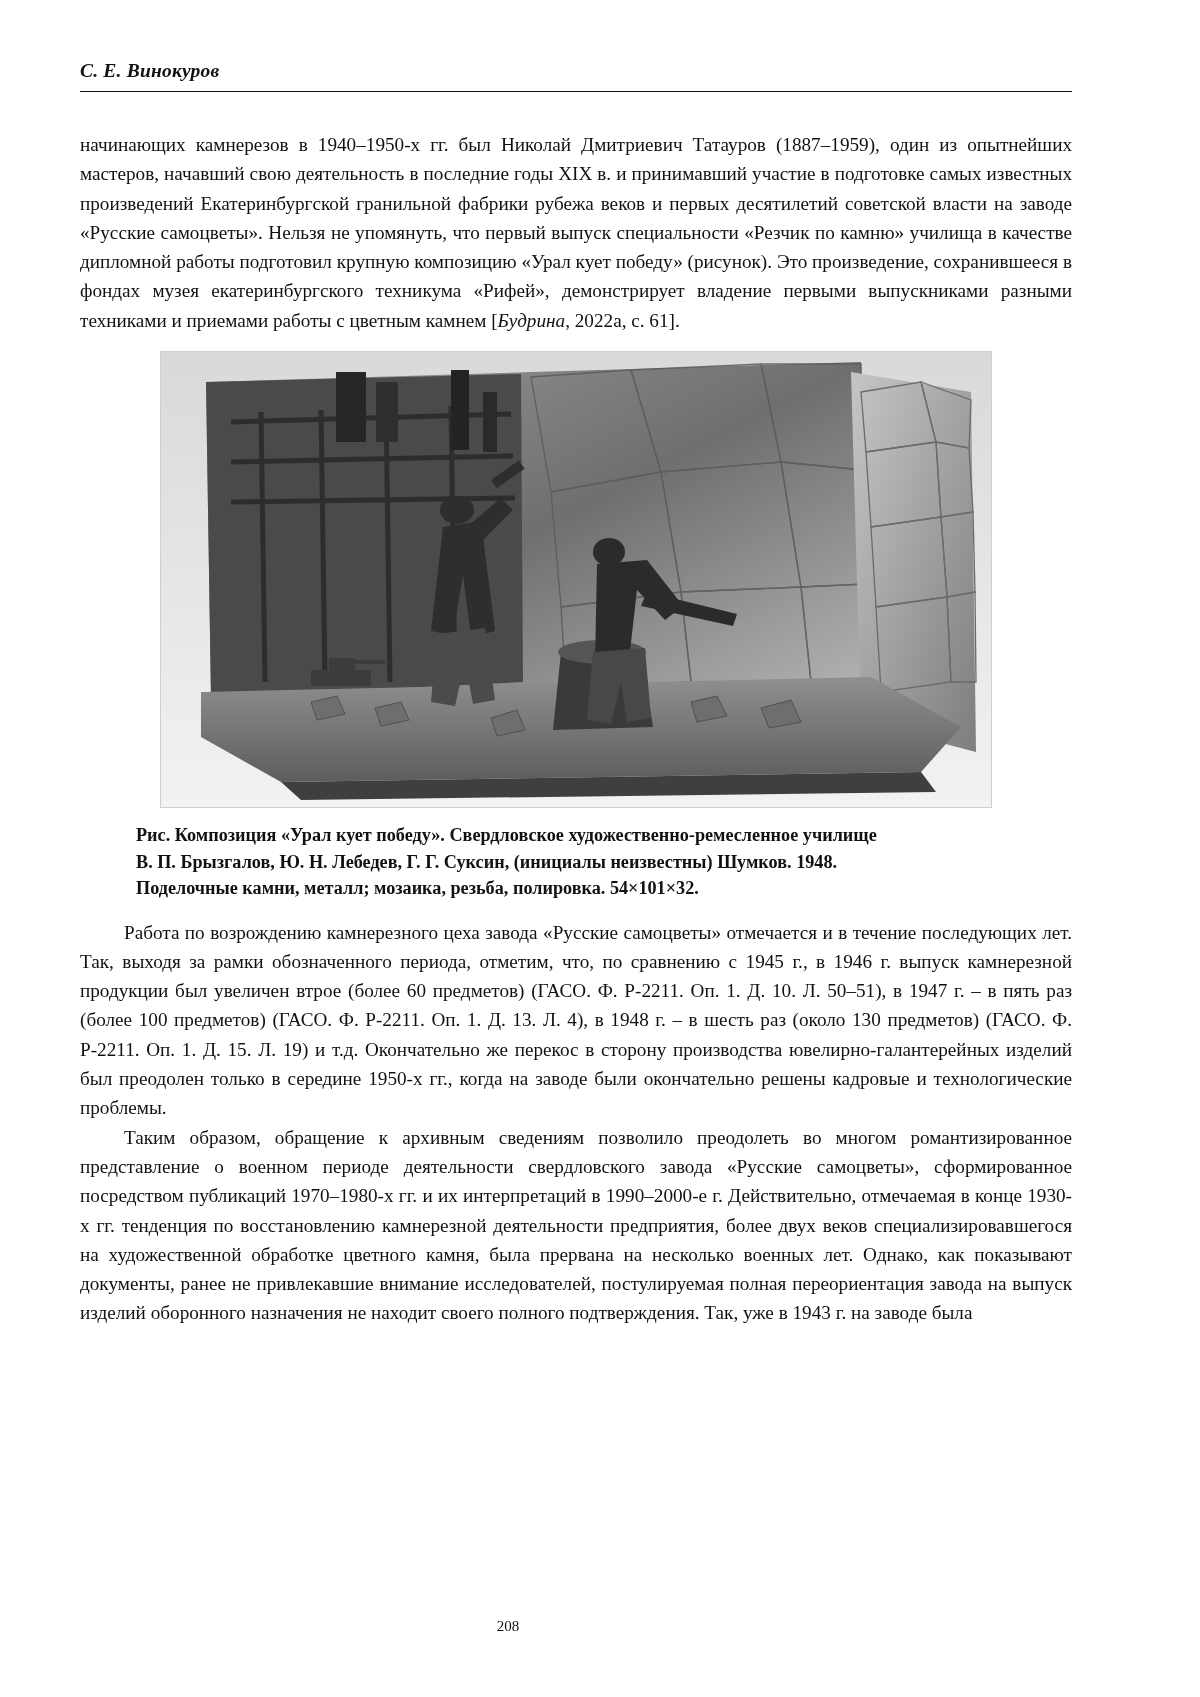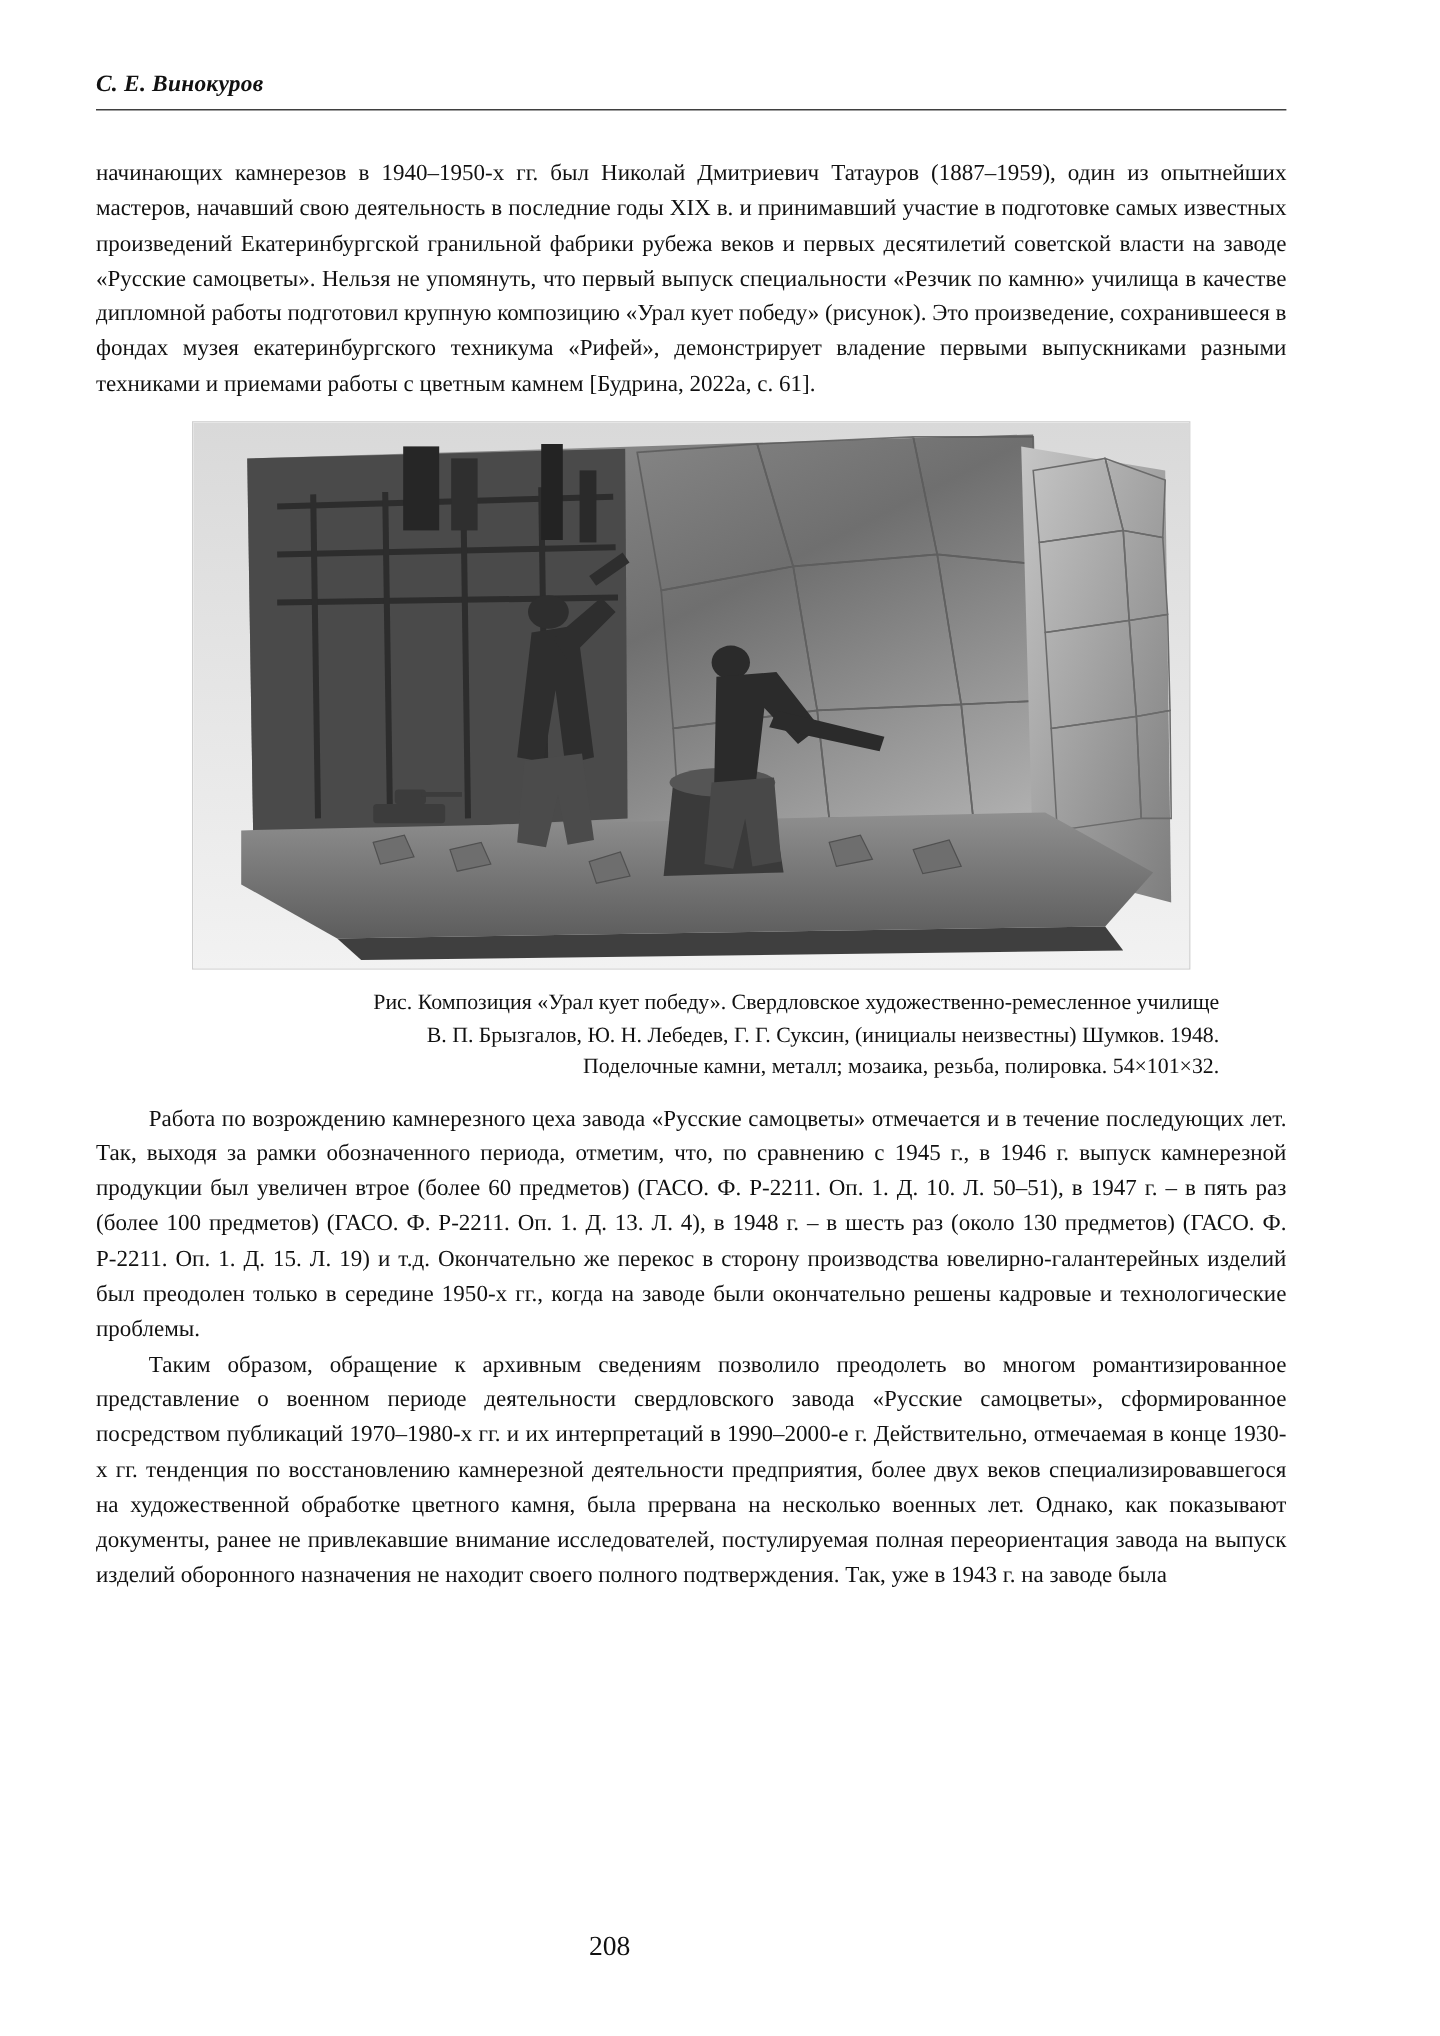--- a/index.html
+++ b/index.html
@@ -56,40 +56,41 @@
     height: 455px;
     margin: 0 auto;
     display: block;
     border: 1px solid #cfcfcf;
   }
   .caption {
     margin: 14px auto 0 auto;
     width: 880px;
     font-size: 18.2px;
     line-height: 26.5px;
-    text-align: right;
+    text-align: left;
+    font-weight: bold;
   }
   .caption div { white-space: normal; }
   .section-heading {
     font-weight: bold;
     font-size: 19.2px;
     line-height: 29.3px;
     text-indent: 44px;
     margin: 0;
   }
   .spacer-sm { height: 16px; }
   .folio {
     position: absolute;
     bottom: 62px;
     left: 0;
     width: 1016px;
     text-align: center;
-    font-size: 23px;
-  }
-  .italic { }
+    font-size: 15px;
+  }
+  .italic { font-style: italic; }
 </style>
 </head>
 <body>
 
 <div class="page">
 
   <div class="running-head">С. Е. Винокуров</div>
   <hr class="head-rule">
 
   <p class="body-text"><span>начинающих камнерезов в 1940–1950-х гг. был Николай Дмитриевич Татауров (1887–1959), один из опытнейших мастеров, начавший свою деятельность в последние годы XIX в. и принимавший участие в подготовке самых известных произведений Екатеринбургской гранильной фабрики рубежа веков и первых десятилетий советской власти на заводе «Русские самоцветы». Нельзя не упомянуть, что первый выпуск специальности «Резчик по камню» училища в качестве дипломной работы подготовил крупную композицию «Урал кует победу» (рисунок). Это произведение, сохранившееся в фондах музея екатеринбургского техникума «Рифей», демонстрирует владение первыми выпускниками разными техниками и приемами работы с цветным камнем [</span><span class="italic">Будрина</span><span>, 2022а, с. 61].</span></p>

